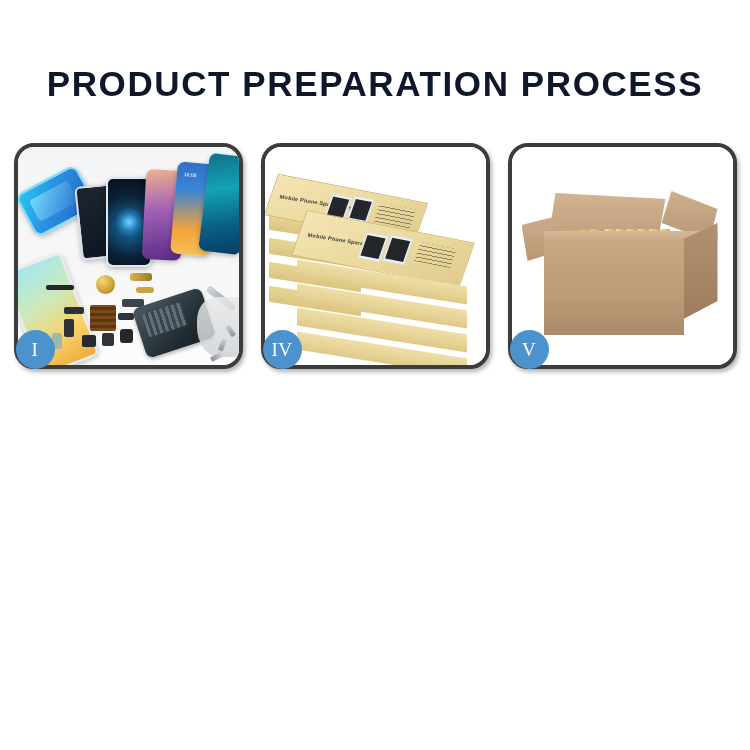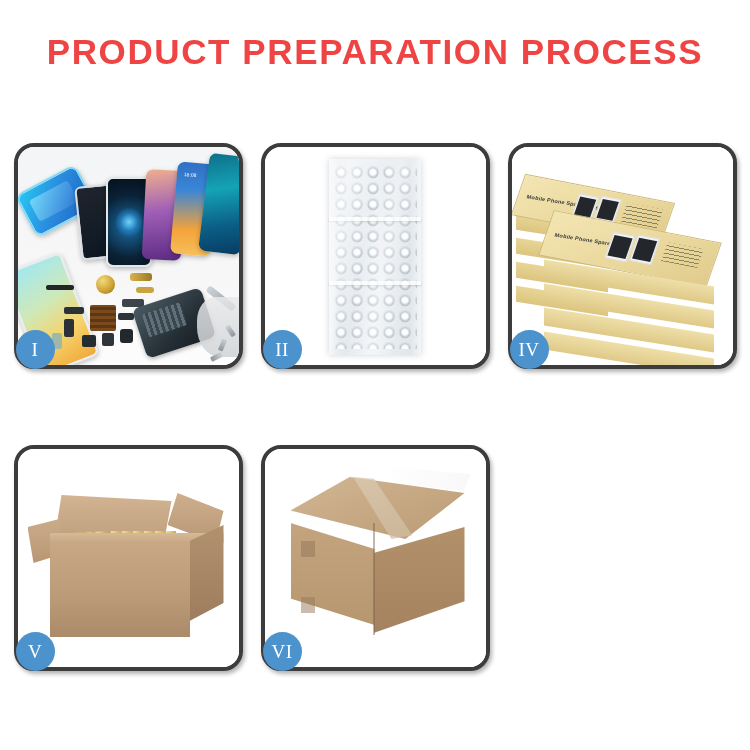--- a/index.html
+++ b/index.html
@@ -7,21 +7,21 @@
     width:750px;height:750px;background:#ffffff;
     font-family:"Liberation Sans", sans-serif;
     overflow:hidden;position:relative;
   }
   .page{width:750px;height:750px;position:relative;}
 
   
   .header{text-align:center;padding-top:34px;}
   .title{
     font-size:35px;font-weight:700;letter-spacing:1.6px;
-    color:#ef4444;line-height:1.05;white-space:nowrap;
+    color:#0f172a;line-height:1.05;white-space:nowrap;margin-top:32px;
   }
   .subtitle{
     font-size:15.2px;color:#1b1b1b;margin-top:12px;letter-spacing:.15px;
     white-space:nowrap;
   }
 
   
   .grid{
     position:absolute;left:0;top:143px;width:750px;
     display:grid;grid-template-columns:repeat(3,229px);
@@ -258,31 +258,20 @@
           </div>
         <div class="tweez"></div>
         <div class="hand"></div>
         <div class="scrw" style="left:202px;top:192px;transform:rotate(22deg);"></div>
         <div class="scrw" style="left:210px;top:178px;transform:rotate(-34deg);"></div>
         <div class="scrw" style="left:196px;top:204px;transform:rotate(64deg);"></div>
       </div>
       <div class="badge">I</div>
     </div>
 
-    <div class="panel">
-      <div class="panel-inner p2">
-        <div class="bwrap">
-          <div class="bcells"></div>
-          <div class="bseam" style="top:58px;"></div>
-          <div class="bseam" style="top:122px;"></div>
-          <div class="bsheen"></div>
-        </div>
-      </div>
-      <div class="badge">II</div>
-    </div>
 
 
     <div class="panel">
       <div class="panel-inner p4">
         <div class="stack">
 
           <div class="sside" style="left:0;top:52px;width:92px;height:16px;transform:skewY(9deg);"></div>
           <div class="sside" style="left:0;top:76px;width:92px;height:16px;transform:skewY(9deg);"></div>
           <div class="sside" style="left:0;top:100px;width:92px;height:16px;transform:skewY(9deg);"></div>
           <div class="sside" style="left:0;top:124px;width:92px;height:16px;transform:skewY(9deg);"></div>
@@ -339,28 +328,15 @@
           <div class="ybar" style="left:92px;top:-4px;"></div>
           <div class="ybar" style="left:103px;top:-4px;"></div>
         </div>
         <div class="c5rim"></div>
         <div class="c5right"></div>
         <div class="c5body"></div>
       </div>
       <div class="badge">V</div>
     </div>
 
-    <div class="panel">
-      <div class="panel-inner p6">
-        <div class="c6wrap"></div>
-        <div class="c6top"></div>
-        <div class="c6tape"></div>
-        <div class="c6left"></div>
-        <div class="c6right"></div>
-        <div class="c6edge"></div>
-        <div class="c6seam"></div>
-        <div class="c6seam2"></div>
-      </div>
-      <div class="badge">VI</div>
-    </div>
 
   </div>
 </div>
 
 </body></html>

